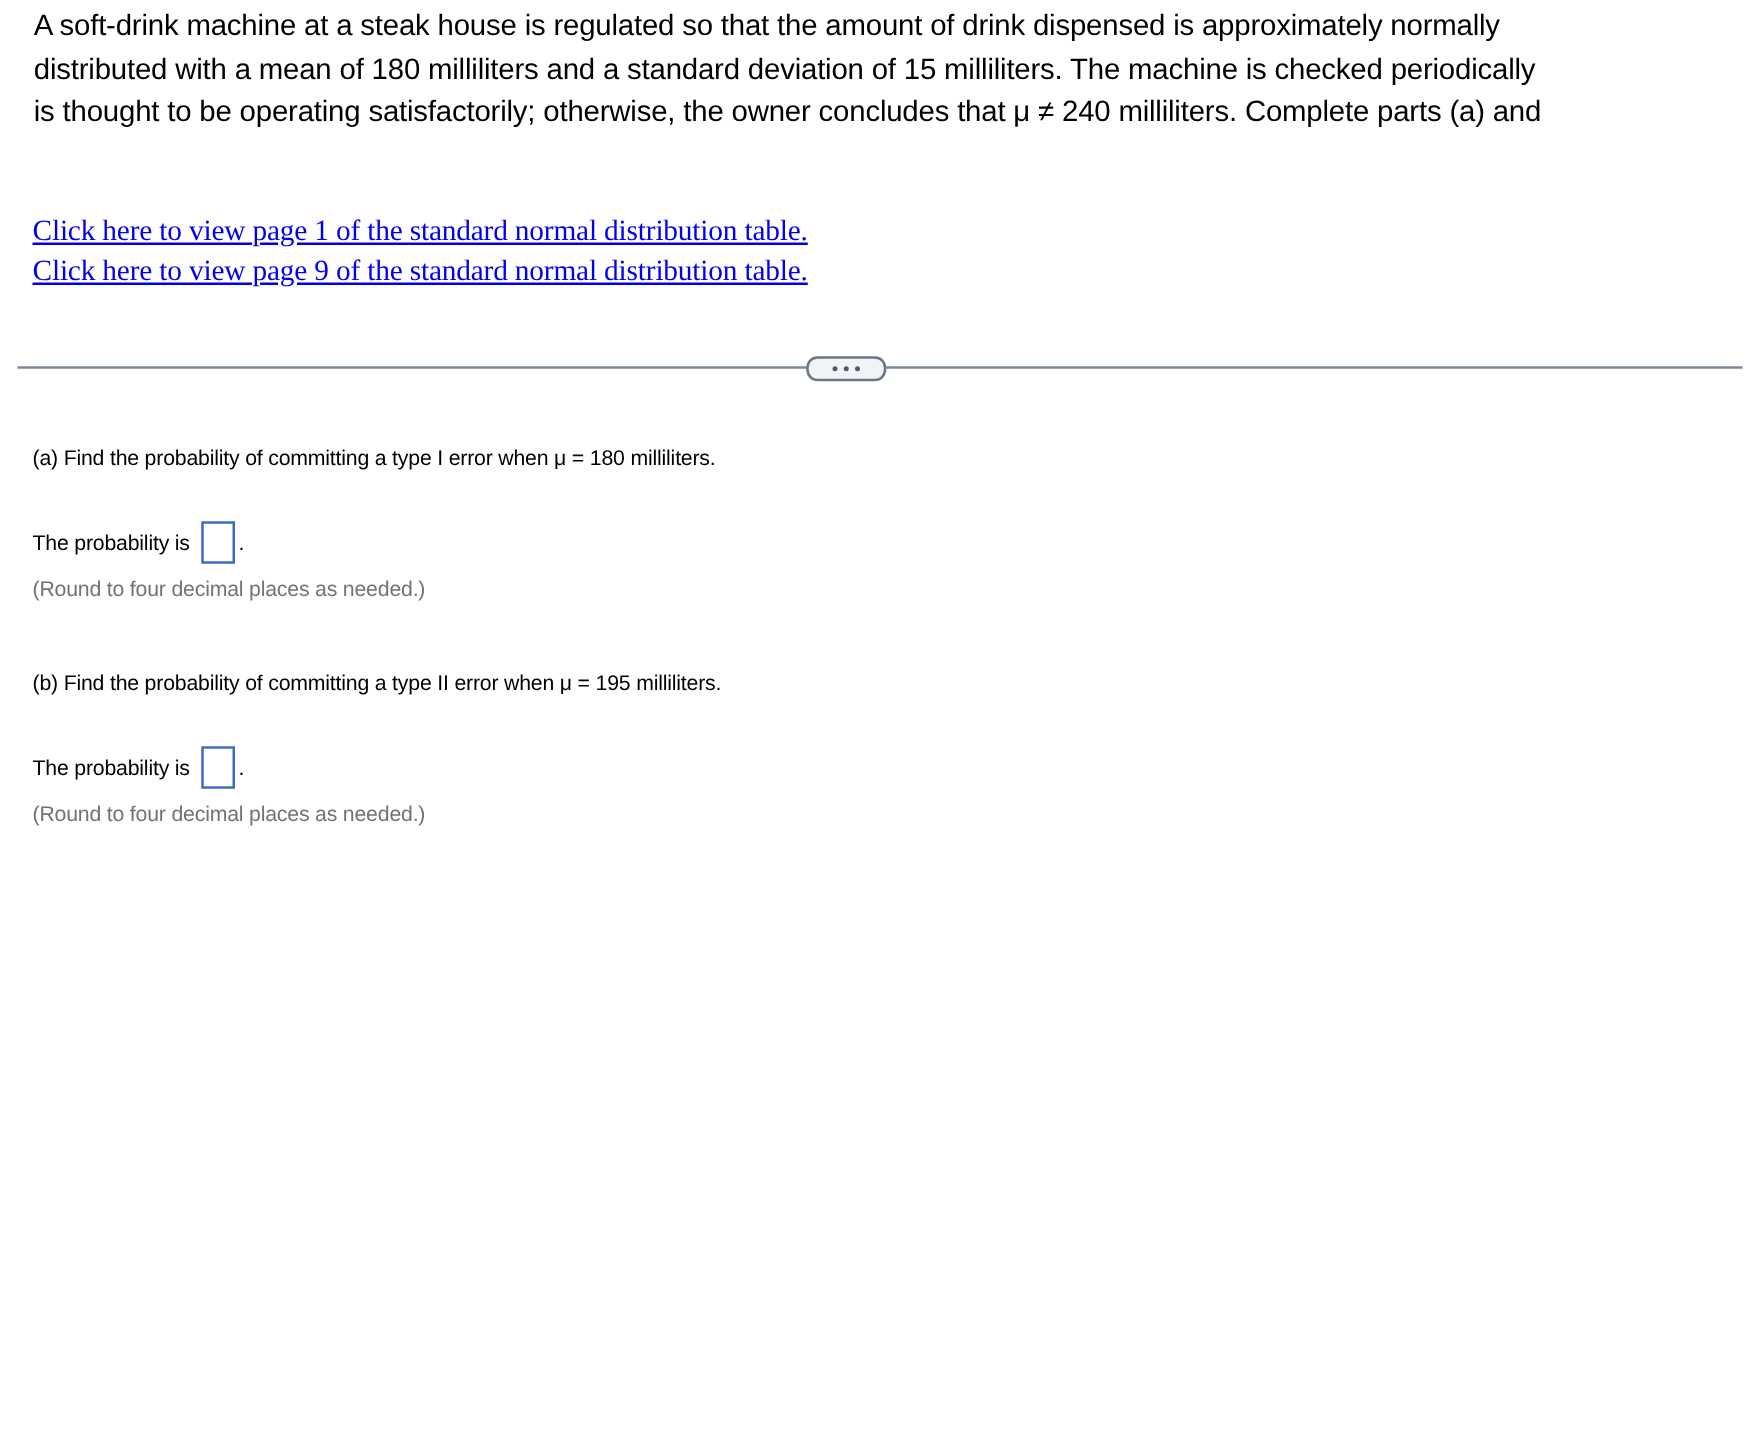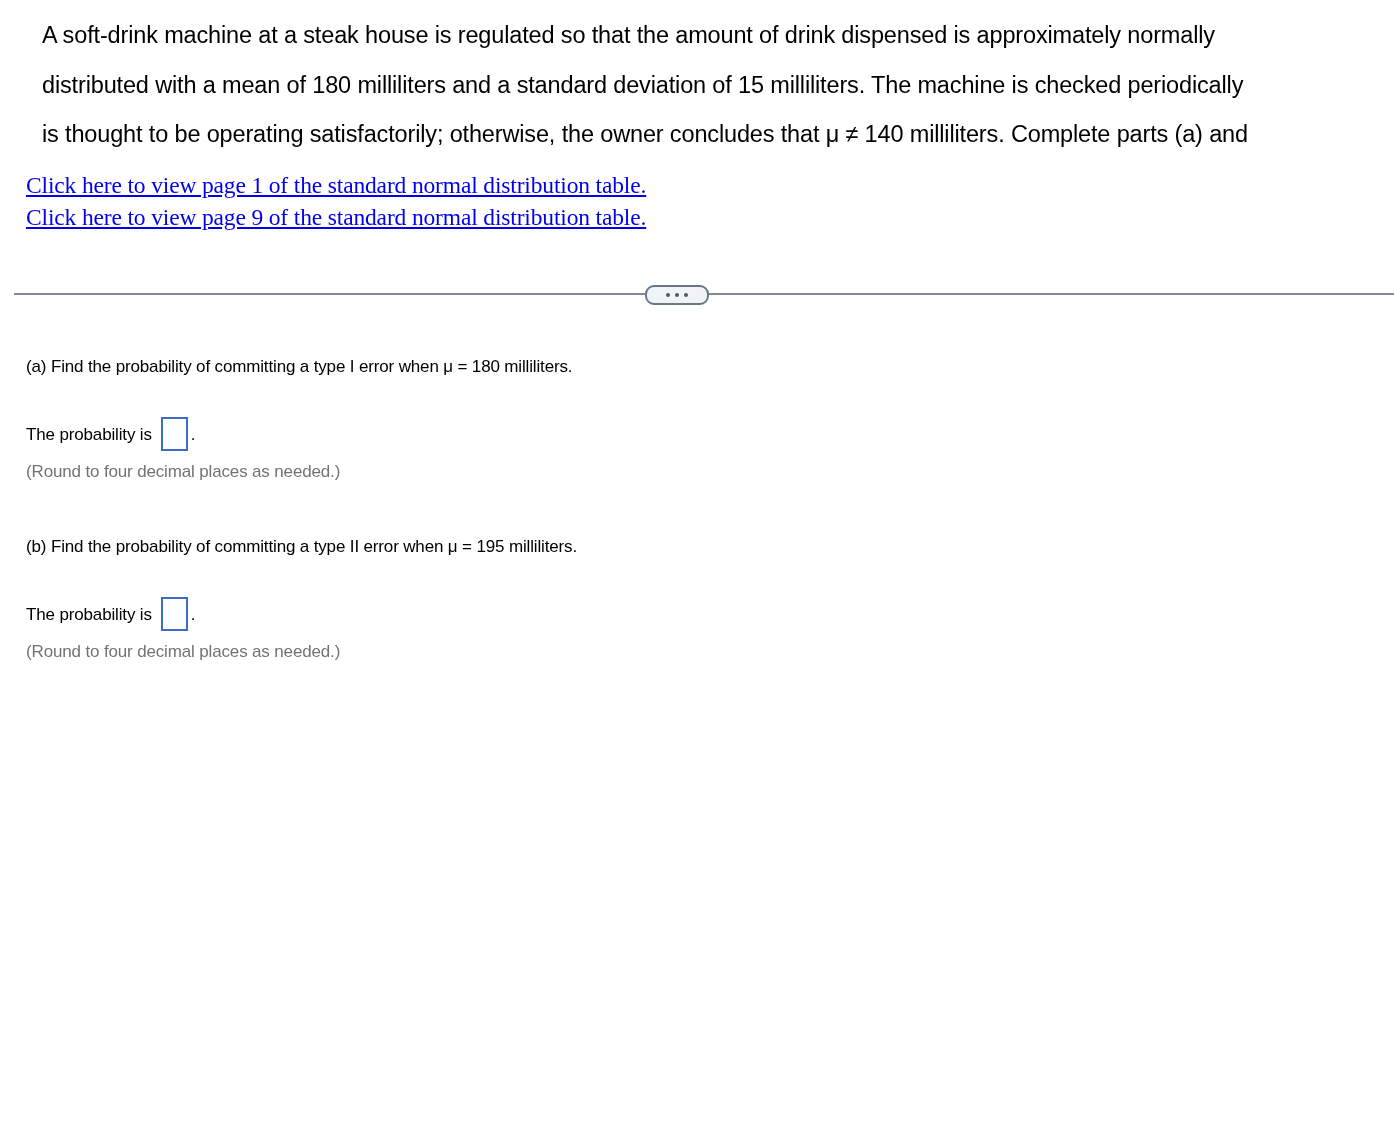--- a/index.html
+++ b/index.html
@@ -17,21 +17,21 @@
     }
     .problem {
       position: absolute;
       left: 26px;
       top: 3px;
       width: 1360px;
       font-size: 23.5px;
       line-height: 33.5px;
       letter-spacing: -0.15px;
     }
-    .problem p { margin: 16px; }
+    .problem p { margin: 1px; }
     .xbar {
       position: relative;
       display: inline-block;
     }
     .xbar::before {
       content: "";
       position: absolute;
       left: 2px;
       right: 2px;
       top: 5px;
@@ -109,21 +109,21 @@
       color: #737373;
       line-height: 32px;
     }
   </style>
 </head>
 <body>
 
 <div class="problem">
   <p>A soft-drink machine at a steak house is regulated so that the amount of drink dispensed is approximately normally</p>
   <p>distributed with a mean of 180 milliliters and a standard deviation of 15 milliliters. The machine is checked periodically</p>
-  <p>is thought to be operating satisfactorily; otherwise, the owner concludes that μ ≠ 140 milliliters. Complete parts (a) and</p>
+  <p>is thought to be operating satisfactorily; otherwise, the owner concludes that μ ≠ 240 milliliters. Complete parts (a) and</p>
 </div>
 
 <div class="links">
   <a>Click here to view page 1 of the standard normal distribution table.</a>
   <a>Click here to view page 9 of the standard normal distribution table.</a>
 </div>
 
 <div class="divider"></div>
 <div class="expand-btn">
   <span class="dot"></span>

